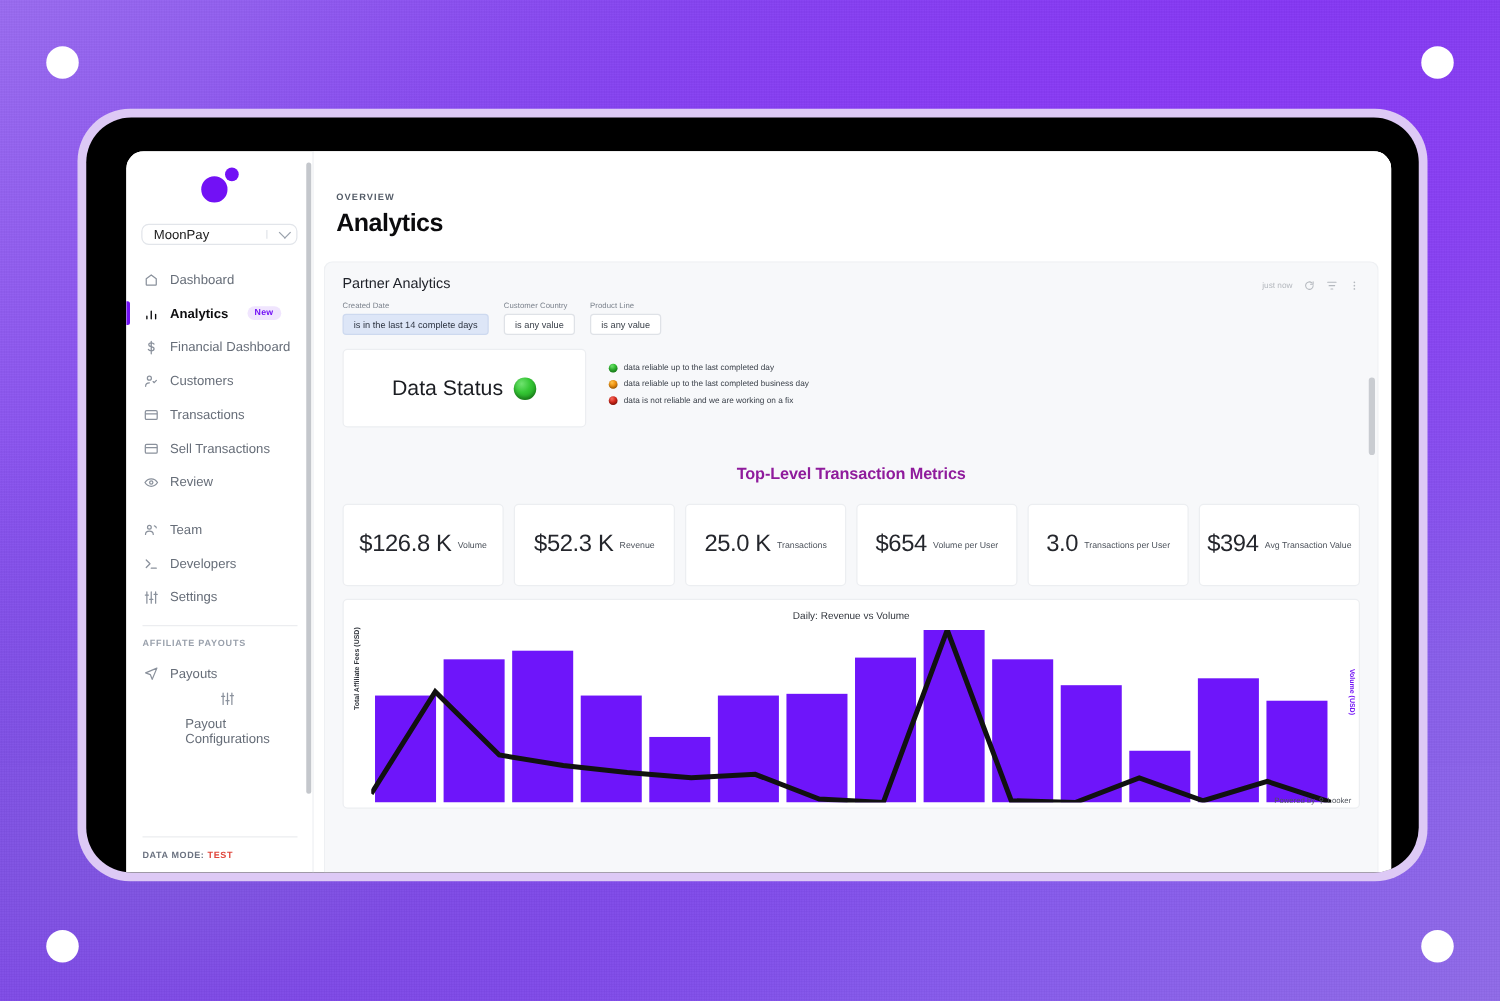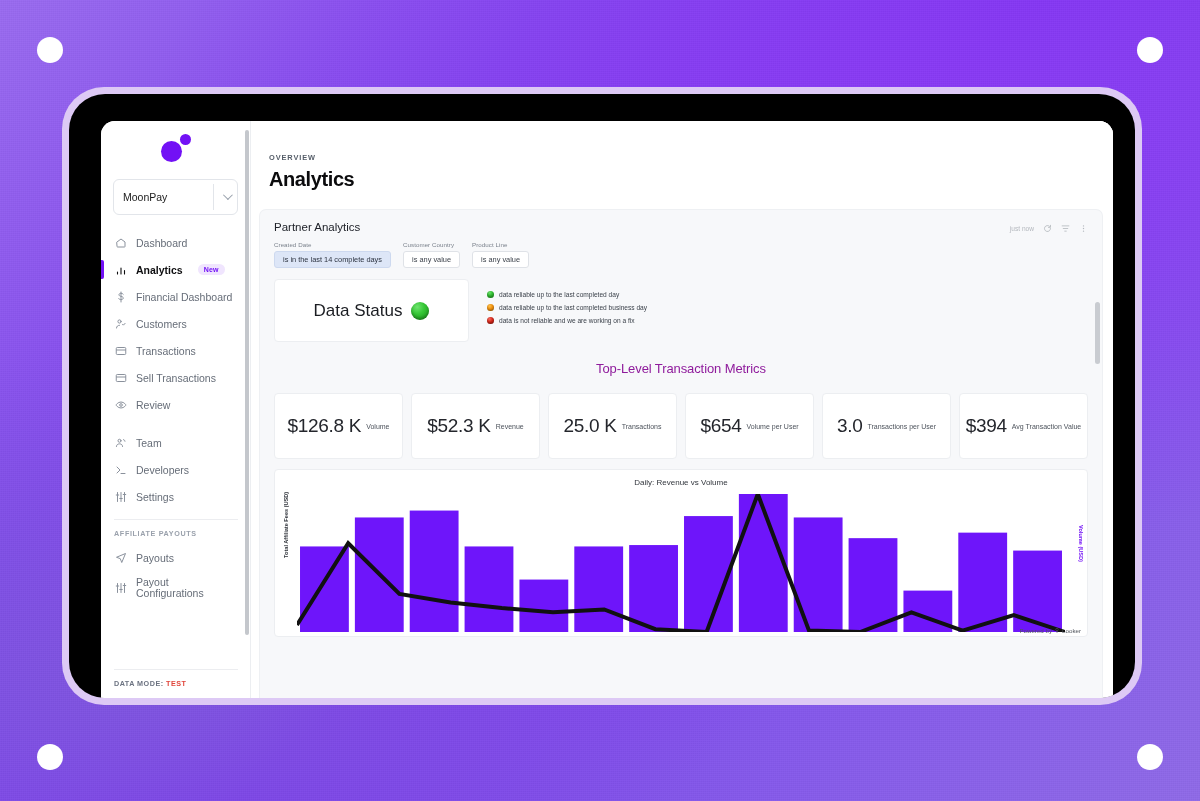--- a/index.html
+++ b/index.html
@@ -82,21 +82,21 @@
     width: 21px; height: 21px; border-radius: 50%;
     background: #7211f5;
   }
   .logo .small {
     position: absolute; left: 22px; top: 1px;
     width: 11px; height: 11px; border-radius: 50%;
     background: #7211f5;
   }
   .org-select {
     margin: 4px 12px 14px 12px;
-    height: 36px;
+    height: 17px;
     border: 1px solid #e2e5ea;
     border-radius: 6px;
     display: flex; align-items: center;
     font-size: 10.5px; color: #1a1a1a;
     padding-left: 9px;
     background: #fff;
     position: relative;
   }
   .org-select .divider {
     position: absolute; right: 23px; top: 4px; bottom: 4px;
@@ -115,21 +115,21 @@
     height: 27px;
     display: flex; align-items: center;
     padding-left: 13px;
     gap: 9px;
     font-size: 10.5px;
     color: #666d78;
     position: relative;
     cursor: pointer;
     white-space: nowrap;
   }
-  .nav-item.two-line { height: 34px; }
+  .nav-item.two-line { height: 34px; flex-direction: column; }
   .nav-item.active { color: #0d0d0f; font-weight: 700; }
   .nav-item.active::before {
     content: "";
     position: absolute; left: 0; top: 4px; bottom: 4px;
     width: 2.5px; border-radius: 0 2px 2px 0;
     background: #7211f5;
   }
   .nav-icon {
     width: 13px; height: 13px;
     flex: 0 0 13px;
@@ -303,23 +303,23 @@
   .legend-row {
     display: flex; align-items: center; gap: 5px;
     font-size: 6.6px;
     color: #3c424b;
   }
 
   
   .section-title {
     text-align: center;
     font-size: 13px;
-    font-weight: 400;
+    font-weight: 700;
     color: #8f1b9c;
-    margin-top: 19px;
+    margin-top: 29px;
     letter-spacing: -.1px;
   }
 
   
   .kpis {
     display: flex;
     gap: 8px;
     padding: 17px 14px 0 14px;
   }
   .kpi {

